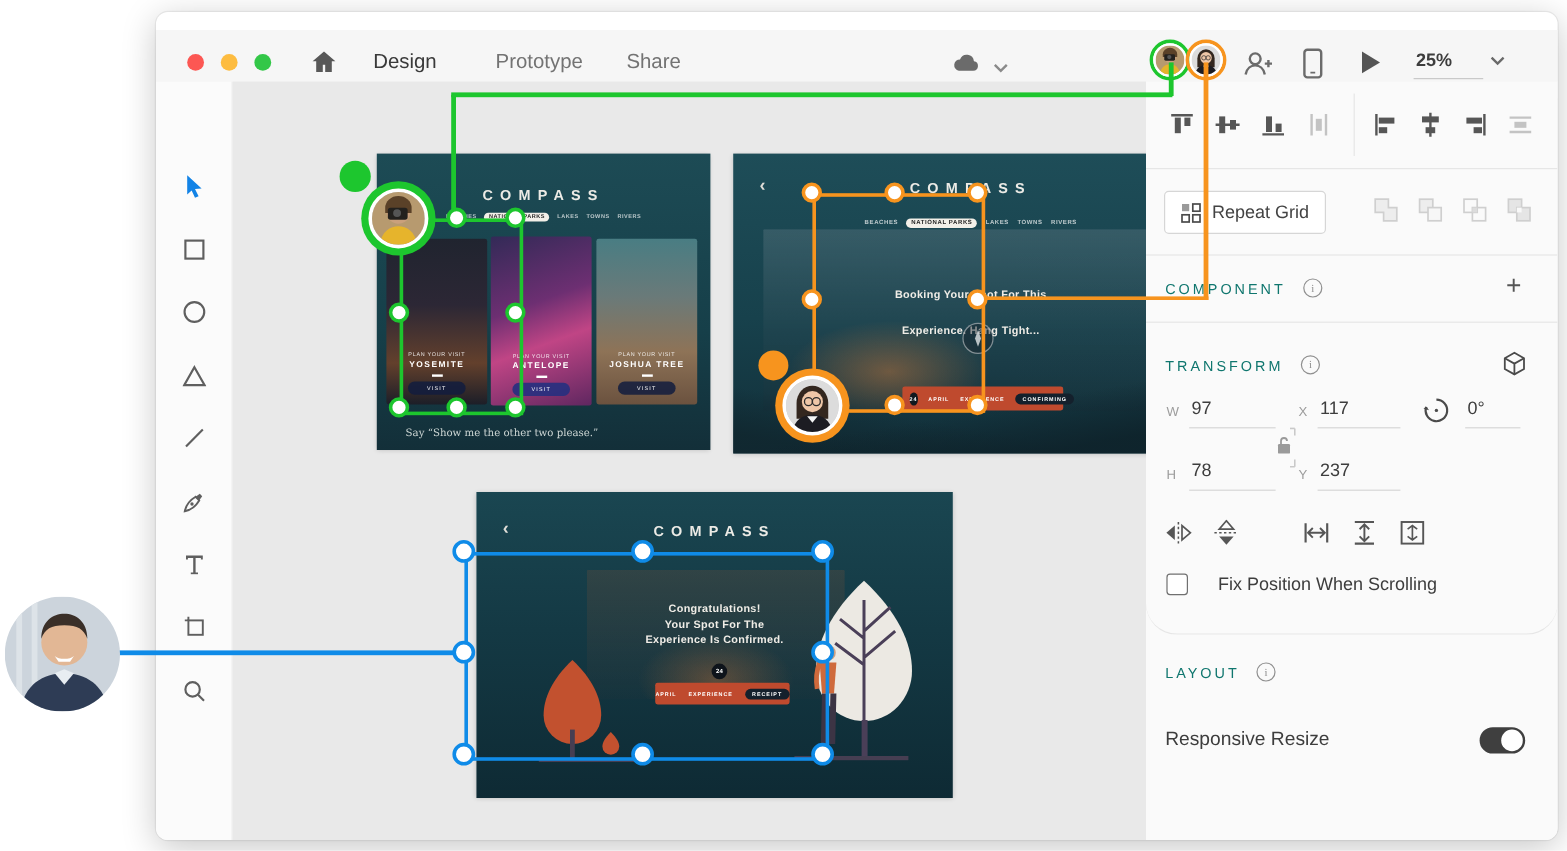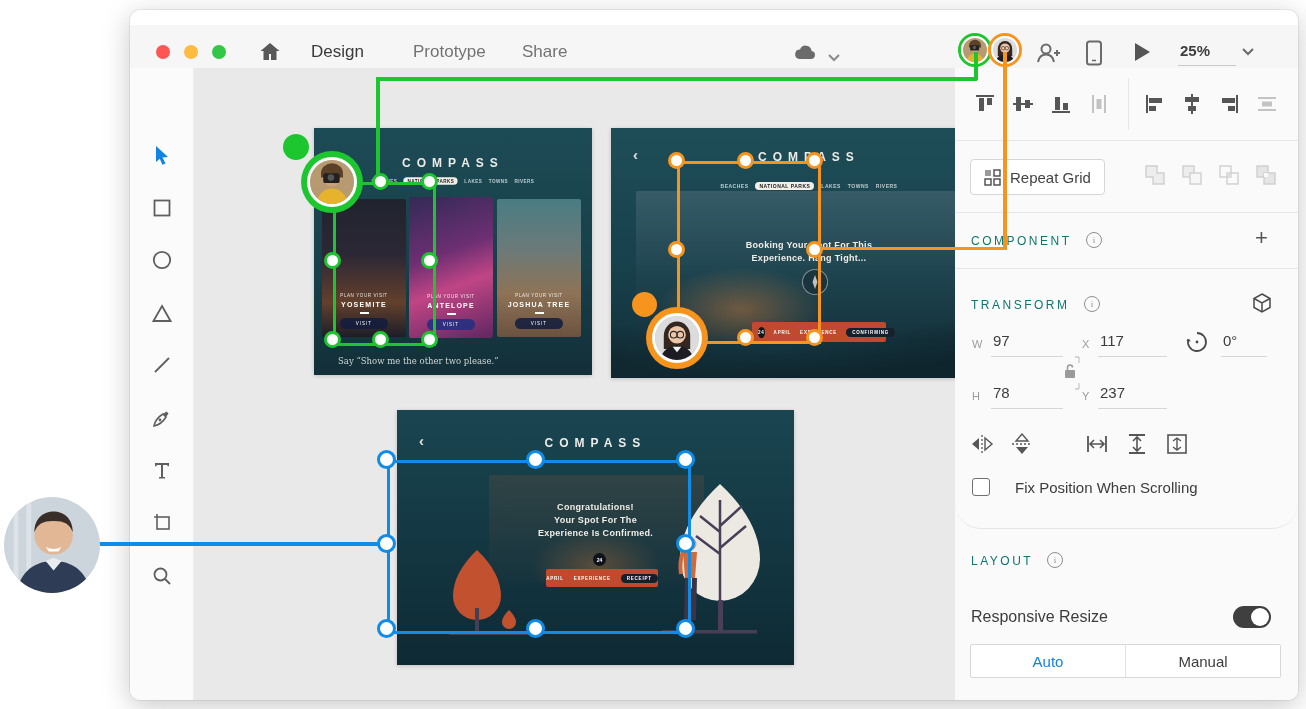--- a/index.html
+++ b/index.html
@@ -268,21 +268,21 @@
         <span>TOWNS</span>
         <span>RIVERS</span>
       </div>
       <div class="hero" style="left:25px;top:63px;width:350px;height:152px;
            background:radial-gradient(120px 60px at 30% 78%,rgba(214,126,60,.45),rgba(214,126,60,0) 70%),
                       linear-gradient(180deg,rgba(120,140,150,.30),rgba(70,90,100,.18) 55%,rgba(25,45,55,.25));"></div>
       <div style="position:absolute;left:0;bottom:0;width:100%;height:70px;
            background:linear-gradient(to top left,rgba(14,34,42,.85) 18%,rgba(14,34,42,0) 50%),
                       linear-gradient(to top right,rgba(16,38,46,.8) 12%,rgba(16,38,46,0) 40%);"></div>
       <div class="abmsg" style="top:112px;">Booking Your Spot For This</div>
-      <div class="abmsg" style="top:125px;">Experience. Hang Tight...</div>
+      <div class="abmsg" style="top:142px;">Experience. Hang Tight...</div>
       <div style="position:absolute;left:191px;top:141px;width:24px;height:24px;border-radius:50%;background:rgba(25,35,45,.45);border:1.5px solid rgba(255,255,255,.45);">
         <svg width="24" height="24" viewBox="0 0 24 24">
             <path d="M12 5l2.5 7L12 19l-2.5-7z" fill="rgba(255,255,255,.7)"></path>
           </svg>
       </div>
       <div class="redbar" style="left:141px;top:194px;width:122px;height:20px;padding:0 6px;gap:9px;">
         <span class="daycirc">24</span>
         <span>APRIL</span>
         <span>EXPERIENCE</span>
         <span class="spill">CONFIRMING</span>
@@ -502,24 +502,20 @@
       <span class="cblabel" style="left:60px;top:211px;">Fix Position When Scrolling</span>
     </div>
 
     <div class="psec" style="top:460px;height:172px;border-bottom:none;">
       <span class="seclabel" style="left:16px;top:26px;">LAYOUT</span>
       <span class="info" style="left:92px;top:24px;">i</span>
       <span class="rrlabel" style="left:16px;top:80px;">Responsive Resize</span>
       <div class="toggle" style="left:278px;top:78px;">
           <div class="knob"></div>
         </div>
-      <div class="seg" style="left:15px;top:116px;">
-        <div class="auto">Auto</div>
-        <div class="manual">Manual</div>
-      </div>
     </div>
   </div>
 </div>
 
 <div class="conn" style="left:974px;top:52px;width:3.5px;height:28px;background:#1dc62e;"></div>
 <div class="conn" style="left:376px;top:77px;width:601px;height:3.5px;background:#1dc62e;"></div>
 <div class="conn" style="left:376px;top:79px;width:3.5px;height:104px;background:#1dc62e;"></div>
 <div class="conn" style="left:1003px;top:52px;width:3.5px;height:198px;background:#f7941e;"></div>
 <div class="conn" style="left:817px;top:246.5px;width:190px;height:3.5px;background:#f7941e;"></div>
 <div class="conn" style="left:96px;top:542px;width:294px;height:4px;background:#0f8be8;"></div>

